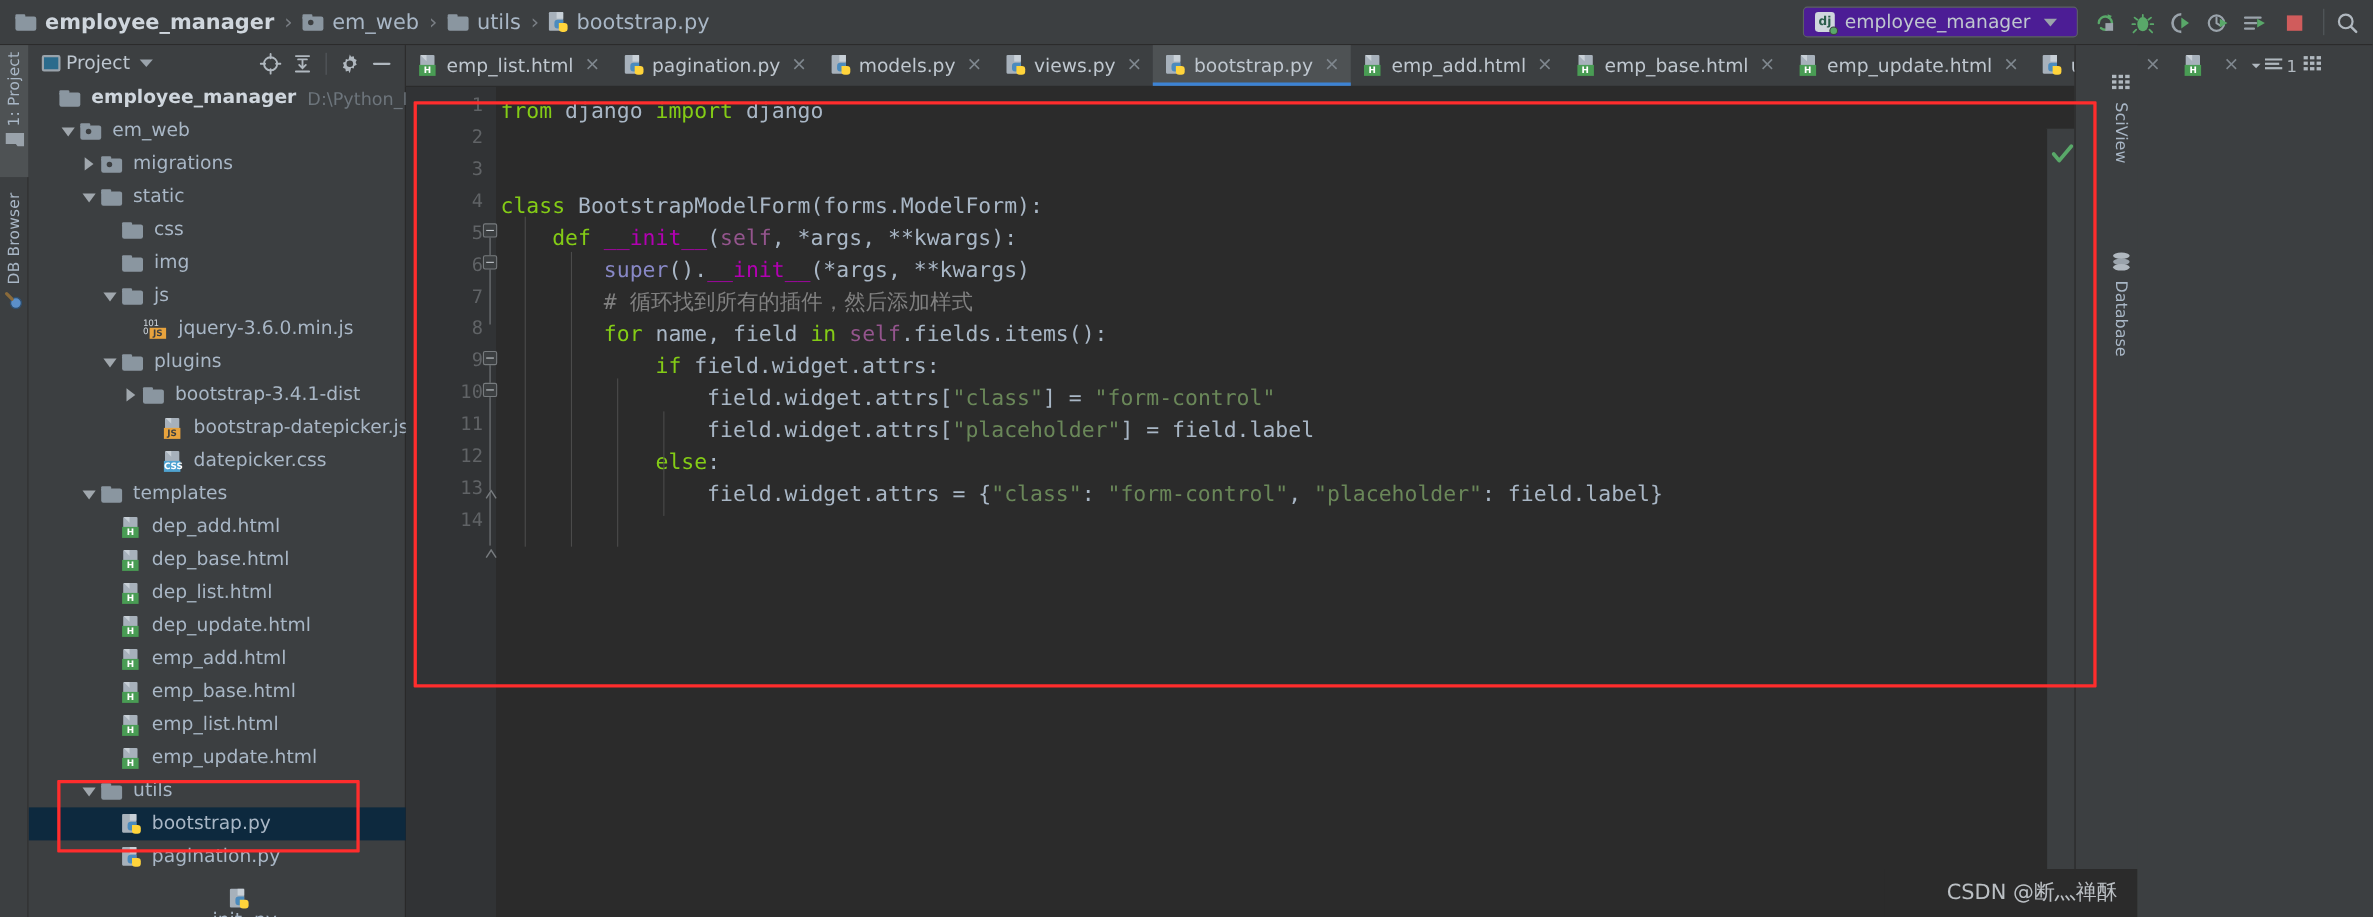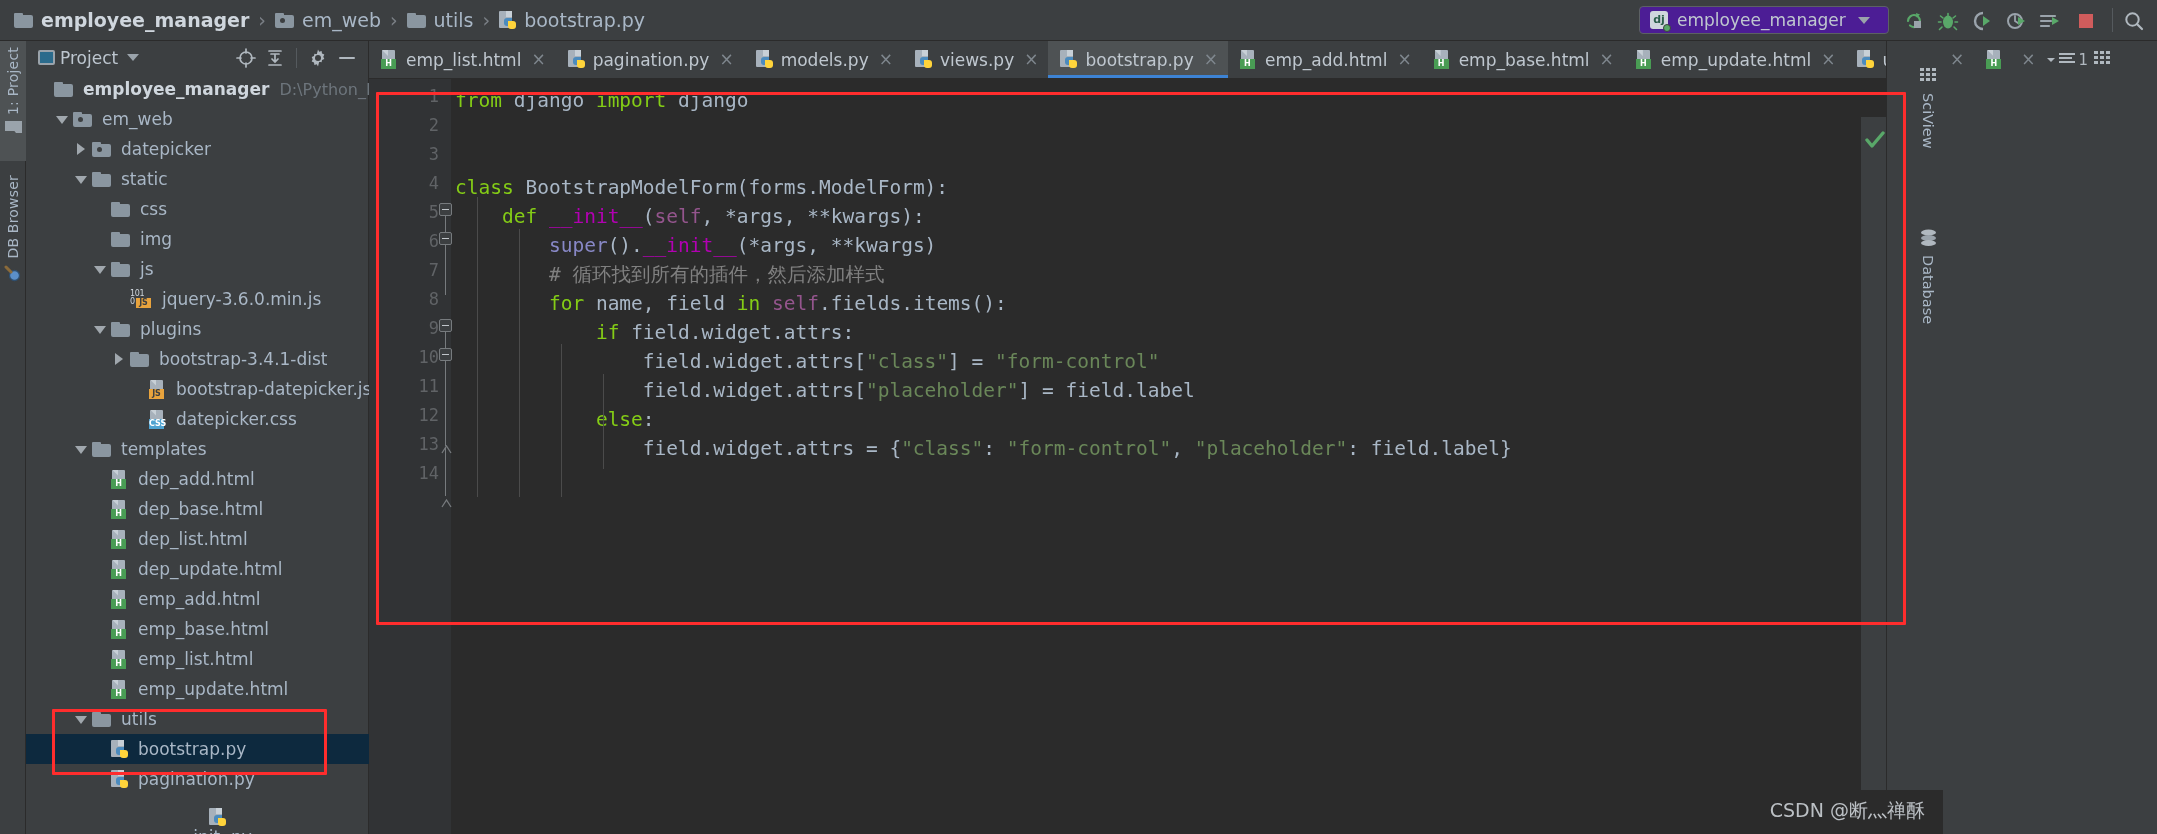--- a/index.html
+++ b/index.html
@@ -431,21 +431,21 @@
           <span class="ico folder-ico mod">
             <span></span>
           </span>
           <span class="lbl">em_web</span>
         </div>
         <div class="row" style="padding-left: 48px;">
           <span class="arrow right"></span>
           <span class="ico folder-ico mod">
             <span></span>
           </span>
-          <span class="lbl">datepicker</span>
+          <span class="lbl">migrations</span>
         </div>
         <div class="row" style="padding-left: 48px;">
           <span class="arrow down"></span>
           <span class="ico folder-ico"></span>
           <span class="lbl">static</span>
         </div>
         <div class="row" style="padding-left: 67px;">
           <span class="arrow"></span>
           <span class="ico folder-ico"></span>
           <span class="lbl">css</span>

